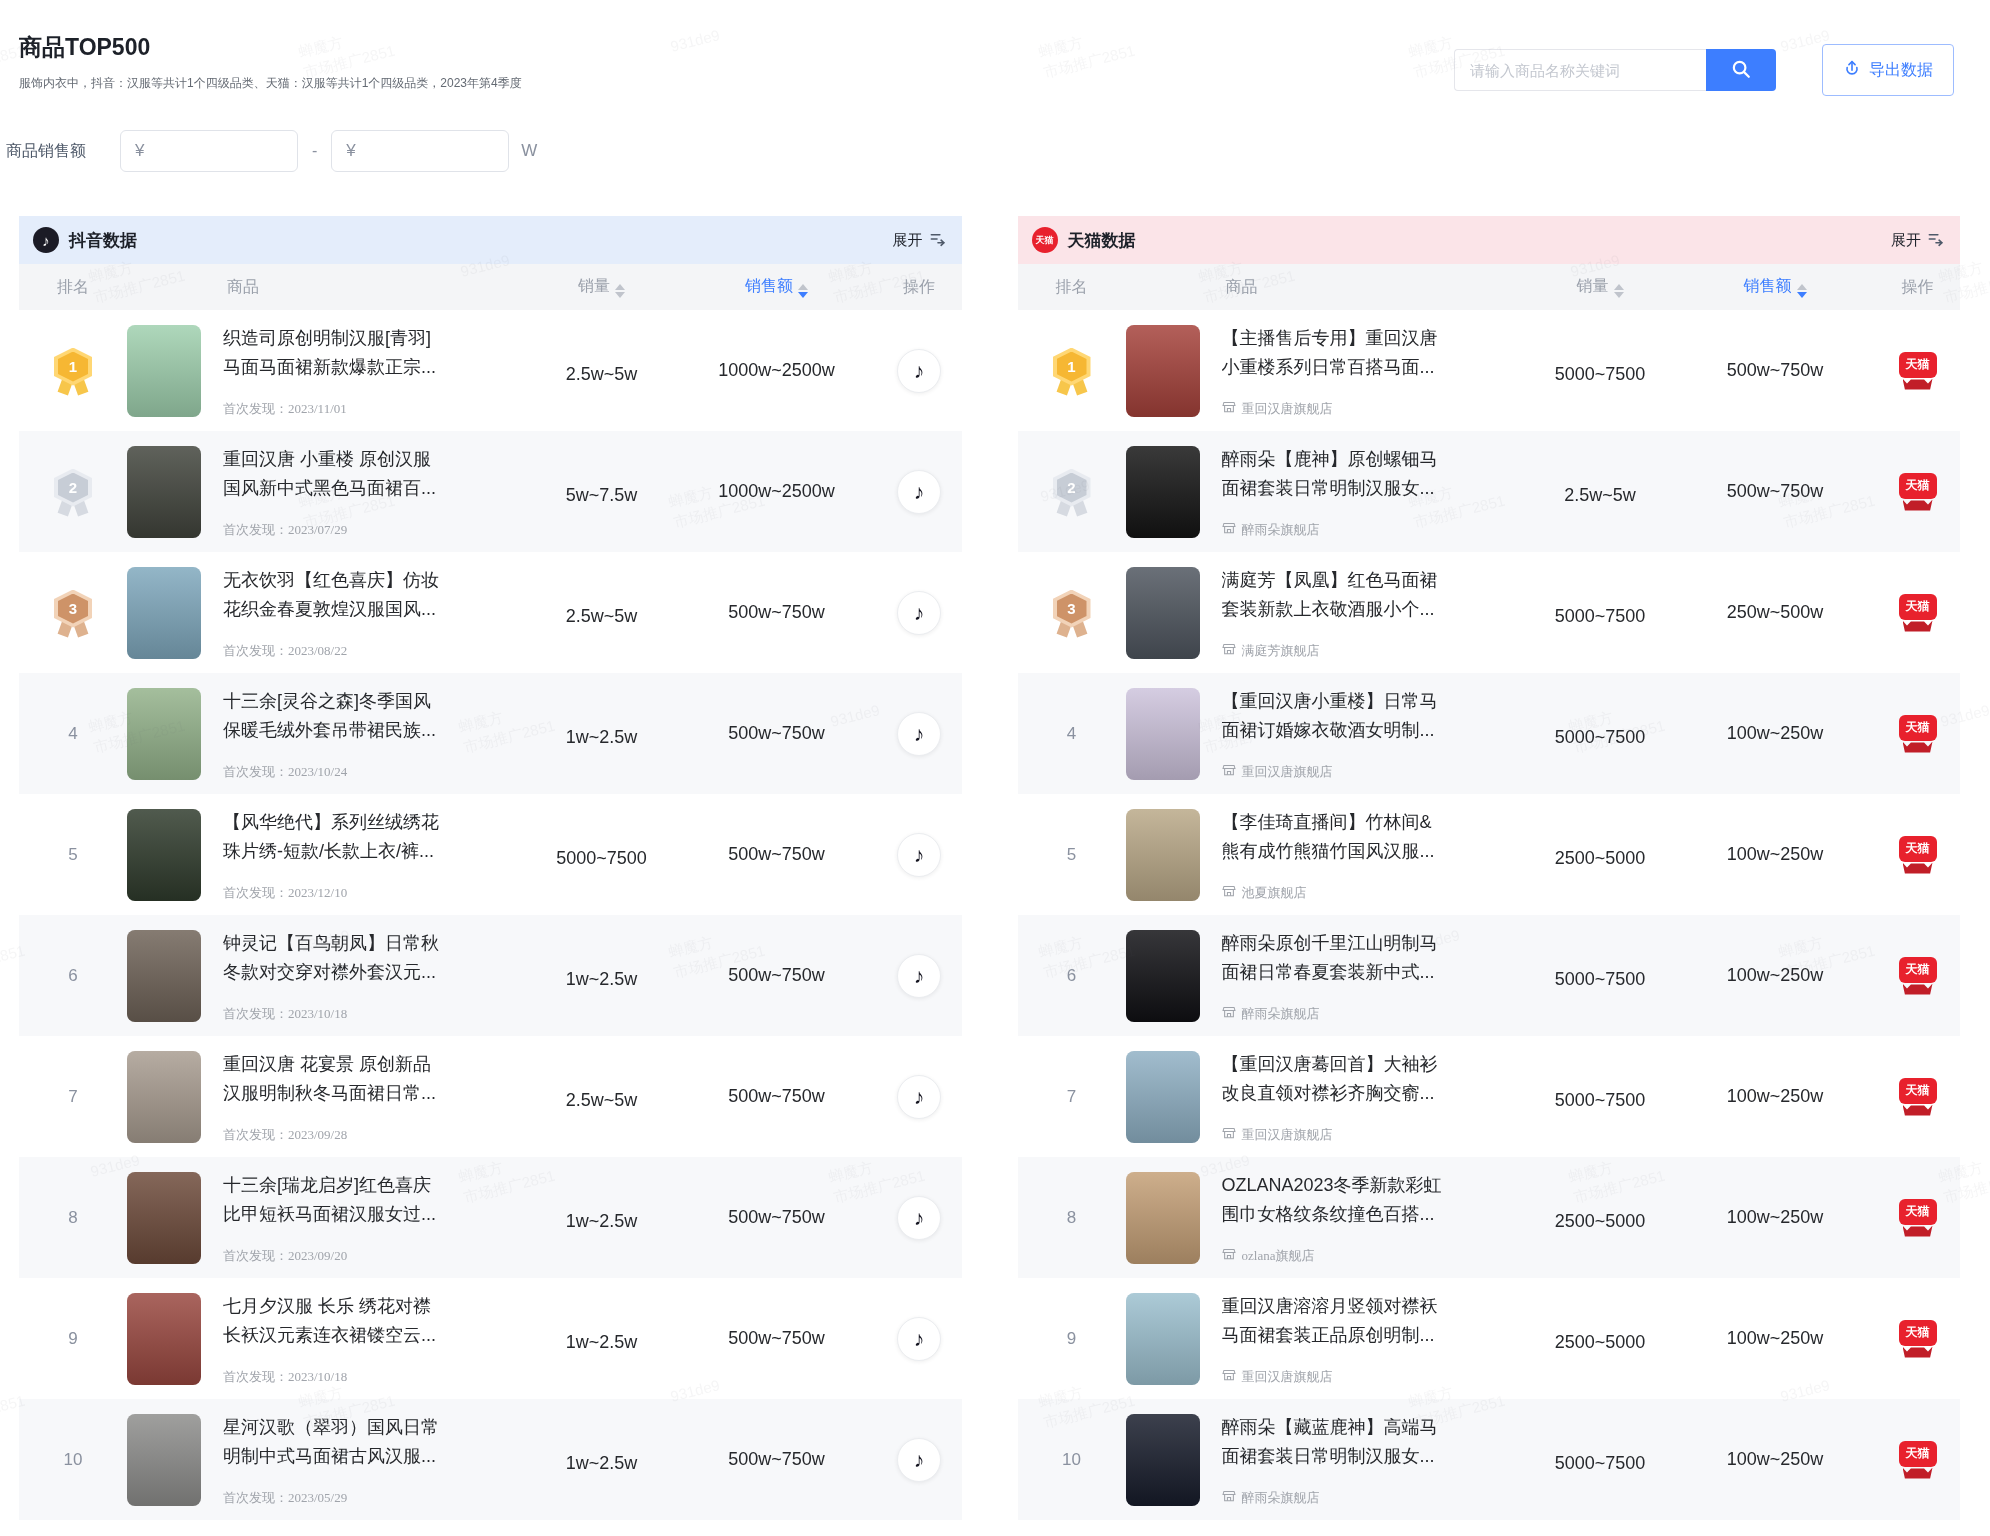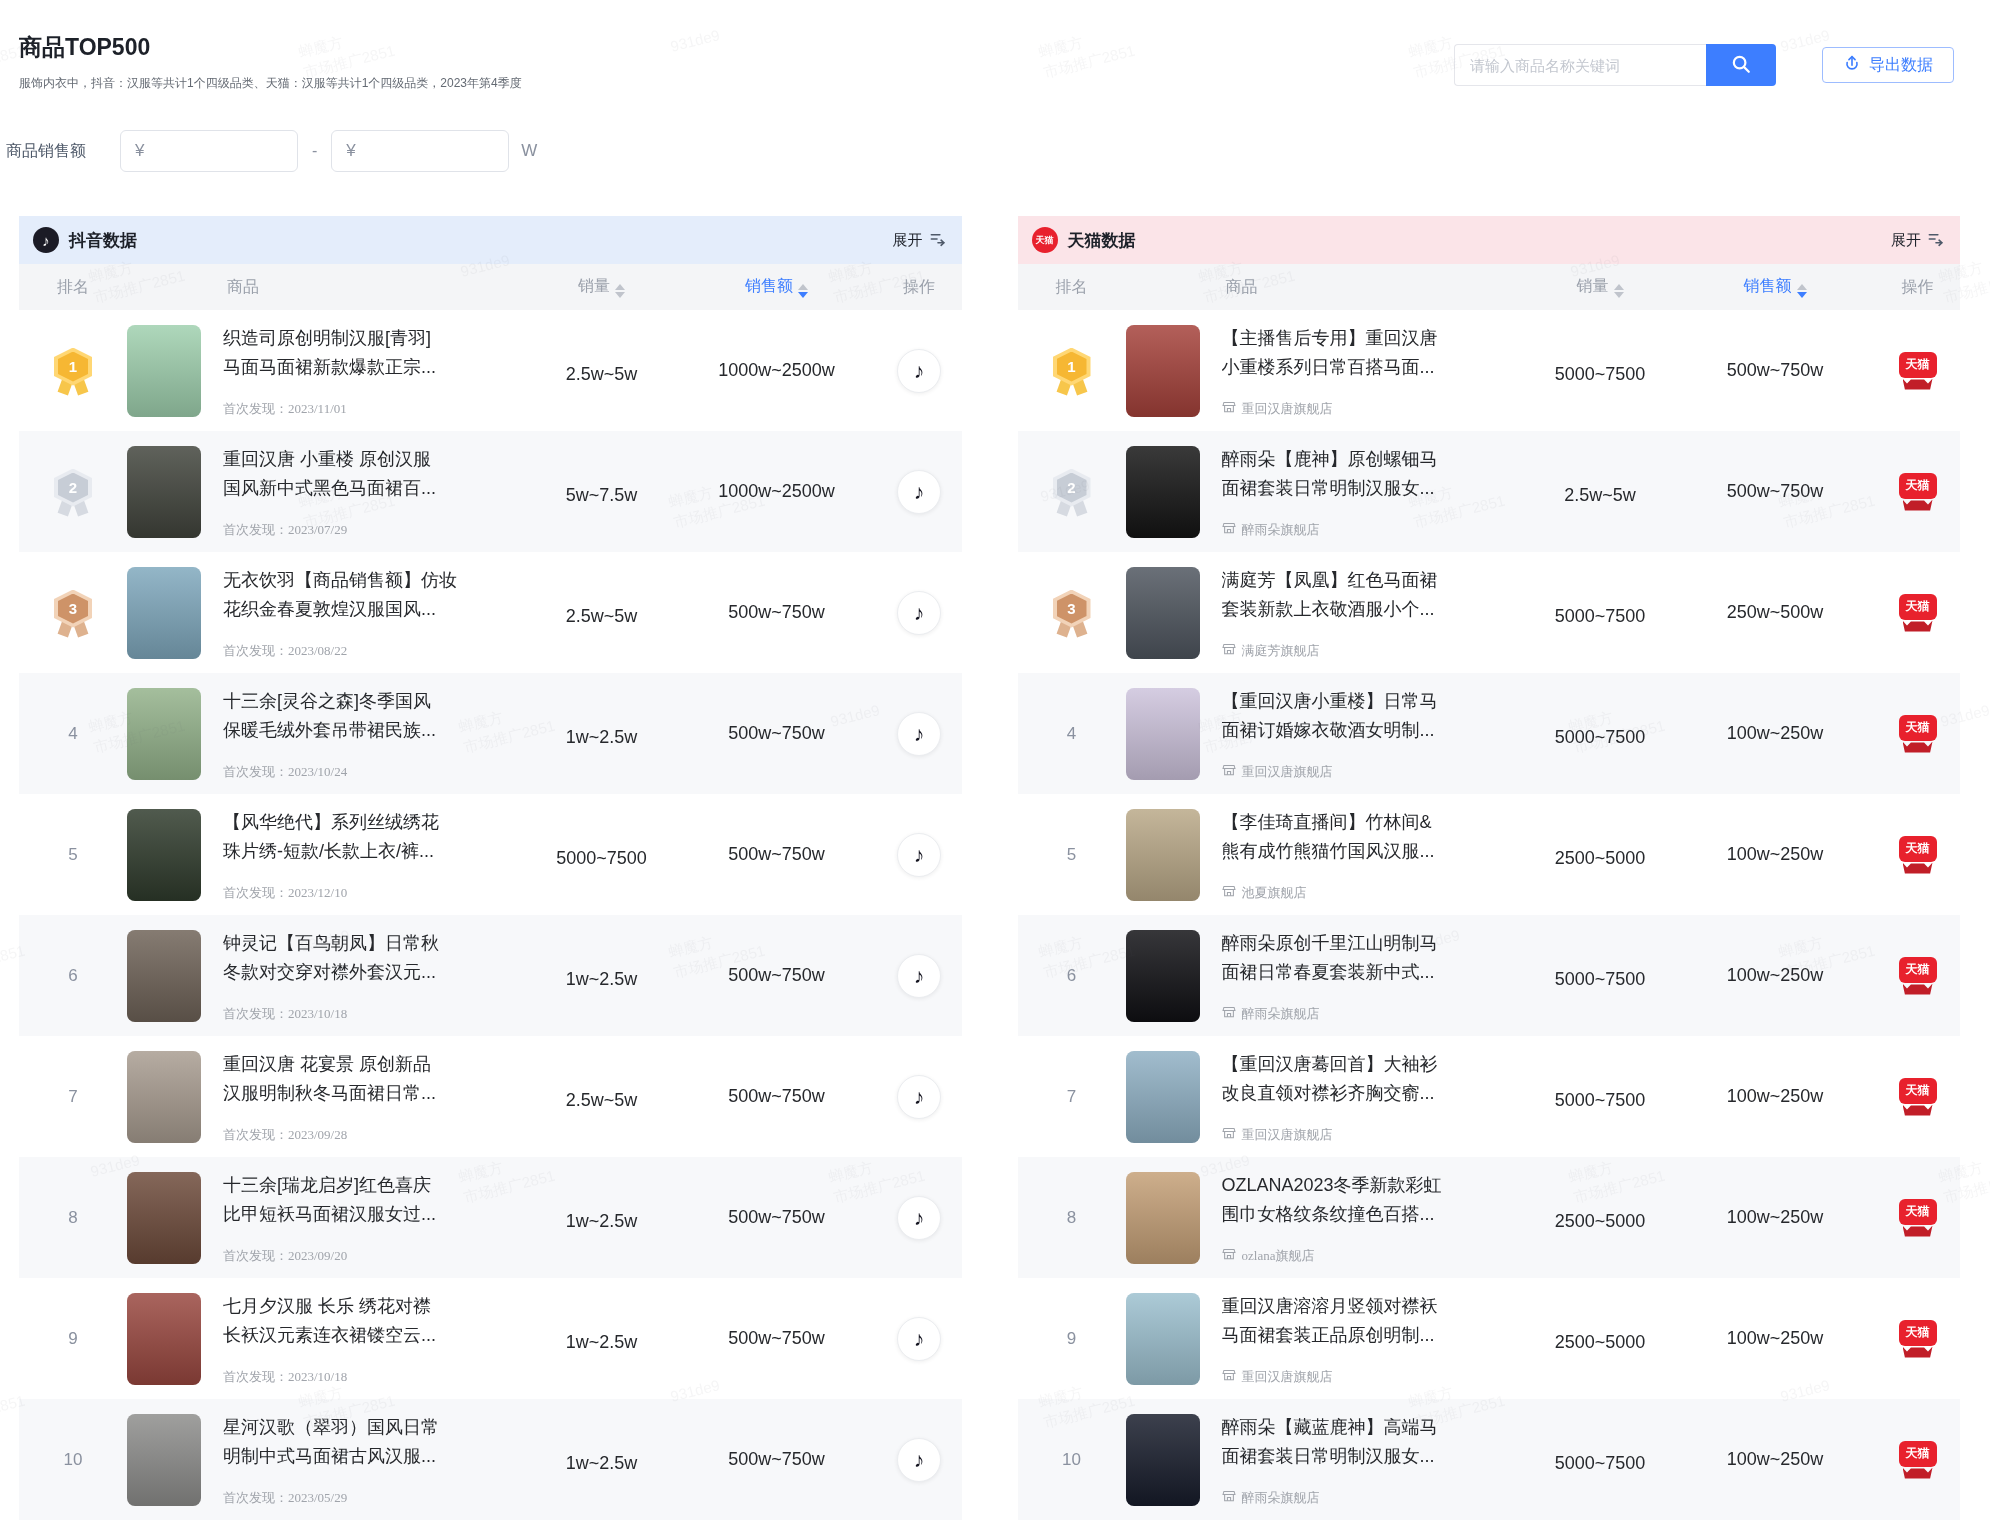--- a/index.html
+++ b/index.html
@@ -21,21 +21,21 @@
   .page-header{position:relative;padding:32px 36px 0 19px;}
   .page-title{font-size:23px;font-weight:bold;color:#1d2129;}
   .page-subtitle{font-size:12px;color:#646a73;margin-top:12px;}
   .search-area{position:absolute;top:44px;right:36px;display:flex;align-items:center;}
   .search-box{display:flex;align-items:stretch;}
   .search-input{width:252px;height:42px;border:1px solid #e5e6eb;border-right:none;
      border-radius:4px 0 0 4px;padding:0 15px;font-size:15px;color:#333;outline:none;}
   .search-input::placeholder{color:#c3c7cf;}
   .search-btn{width:70px;height:42px;background:var(--accent);border:none;
      border-radius:0 4px 4px 0;display:flex;align-items:center;justify-content:center;cursor:pointer;}
-  .export-btn{margin-left:46px;height:36px;padding:0 20px;border:1px solid #9dbcff;color:var(--accent);
+  .export-btn{margin-left:46px;height:52px;padding:0 20px;border:1px solid #9dbcff;color:var(--accent);
      background:#fff;border-radius:4px;font-size:16px;display:flex;align-items:center;gap:8px;cursor:pointer;}
   
   .filter-row{margin-top:38px;padding-left:6px;display:flex;align-items:center;}
   .filter-label{font-size:16px;color:#4e5969;}
   .range-input{width:178px;height:42px;border:1px solid #e0e3e9;border-radius:6px;display:flex;
      align-items:center;padding:0 14px;background:#fff;}
   .range-input:first-of-type{margin-left:34px;}
   .range-input .yen{font-size:17px;color:#8a919f;margin-right:8px;}
   .range-input input{border:none;outline:none;width:100%;font-size:16px;color:#333;}
   .range-sep{margin:0 14px;color:#8a919f;font-size:16px;}
@@ -328,21 +328,21 @@
         <span class="medal-hex">
                   <span class="medal-num">3</span>
                 </span>
       </div>
 
     </div>
     <div class="cell-product">
       <div class="prod-img" style="background: rgb(127, 168, 189);"></div>
       <div class="prod-text">
         <div class="prod-title">
-          <span class="t1">无衣饮羽【商品销售额】仿妆</span>
+          <span class="t1">无衣饮羽【红色喜庆】仿妆</span>
                   <span class="t2">花织金春夏敦煌汉服国风...</span>
         </div>
         <div class="prod-meta">
 
           <span class="meta-text">首次发现：2023/08/22</span>
         </div>
       </div>
     </div>
     <div class="cell-sales">2.5w~5w</div>
     <div class="cell-revenue">500w~750w</div>

